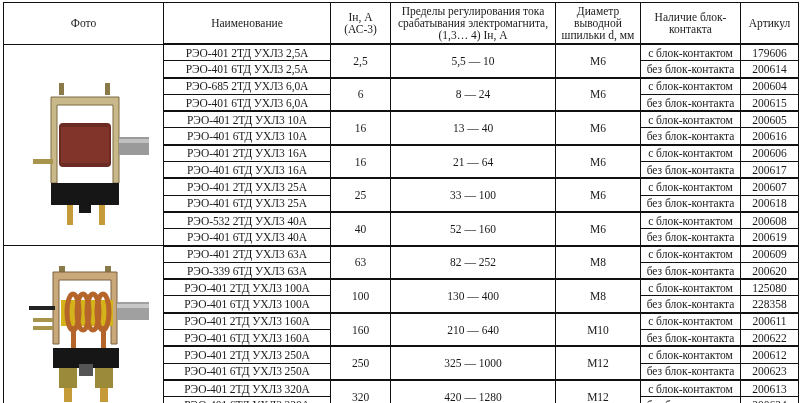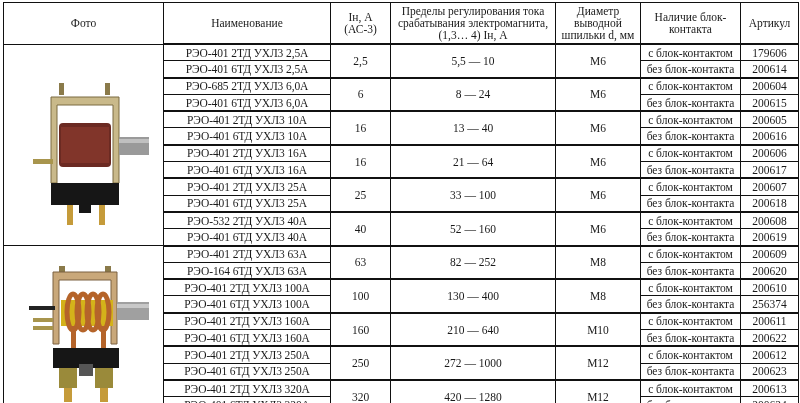--- a/index.html
+++ b/index.html
@@ -193,54 +193,54 @@
 </div>
         </td>
         <td class="name">РЭО-401 2ТД УХЛ3  63А</td>
         <td class="group" rowspan="2">63</td>
         <td class="group" rowspan="2">82 — 252</td>
         <td class="group" rowspan="2">М8</td>
         <td class="contact">с блок-контактом</td>
         <td class="art">200609</td>
       </tr>
       <tr>
-        <td class="name">РЭО-164 6ТД УХЛ3  63А</td>
+        <td class="name">РЭО-339 6ТД УХЛ3  63А</td>
         <td class="contact">без блок-контакта</td>
         <td class="art">200620</td>
       </tr>
       <tr class="gsep">
         <td class="name">РЭО-401 2ТД УХЛ3 100А</td>
         <td class="group" rowspan="2">100</td>
         <td class="group" rowspan="2">130 — 400</td>
         <td class="group" rowspan="2">М8</td>
         <td class="contact">с блок-контактом</td>
-        <td class="art">200610</td>
+        <td class="art">125080</td>
       </tr>
       <tr>
         <td class="name">РЭО-401 6ТД УХЛ3 100А</td>
         <td class="contact">без блок-контакта</td>
-        <td class="art">256374</td>
+        <td class="art">228358</td>
       </tr>
       <tr class="gsep">
         <td class="name">РЭО-401 2ТД УХЛ3 160А</td>
         <td class="group" rowspan="2">160</td>
         <td class="group" rowspan="2">210 — 640</td>
         <td class="group" rowspan="2">М10</td>
         <td class="contact">с блок-контактом</td>
         <td class="art">200611</td>
       </tr>
       <tr>
         <td class="name">РЭО-401 6ТД УХЛ3 160А</td>
         <td class="contact">без блок-контакта</td>
         <td class="art">200622</td>
       </tr>
       <tr class="gsep">
         <td class="name">РЭО-401 2ТД УХЛ3 250А</td>
         <td class="group" rowspan="2">250</td>
-        <td class="group" rowspan="2">272 — 1000</td>
+        <td class="group" rowspan="2">325 — 1000</td>
         <td class="group" rowspan="2">М12</td>
         <td class="contact">с блок-контактом</td>
         <td class="art">200612</td>
       </tr>
       <tr>
         <td class="name">РЭО-401 6ТД УХЛ3 250А</td>
         <td class="contact">без блок-контакта</td>
         <td class="art">200623</td>
       </tr>
       <tr class="gsep">

